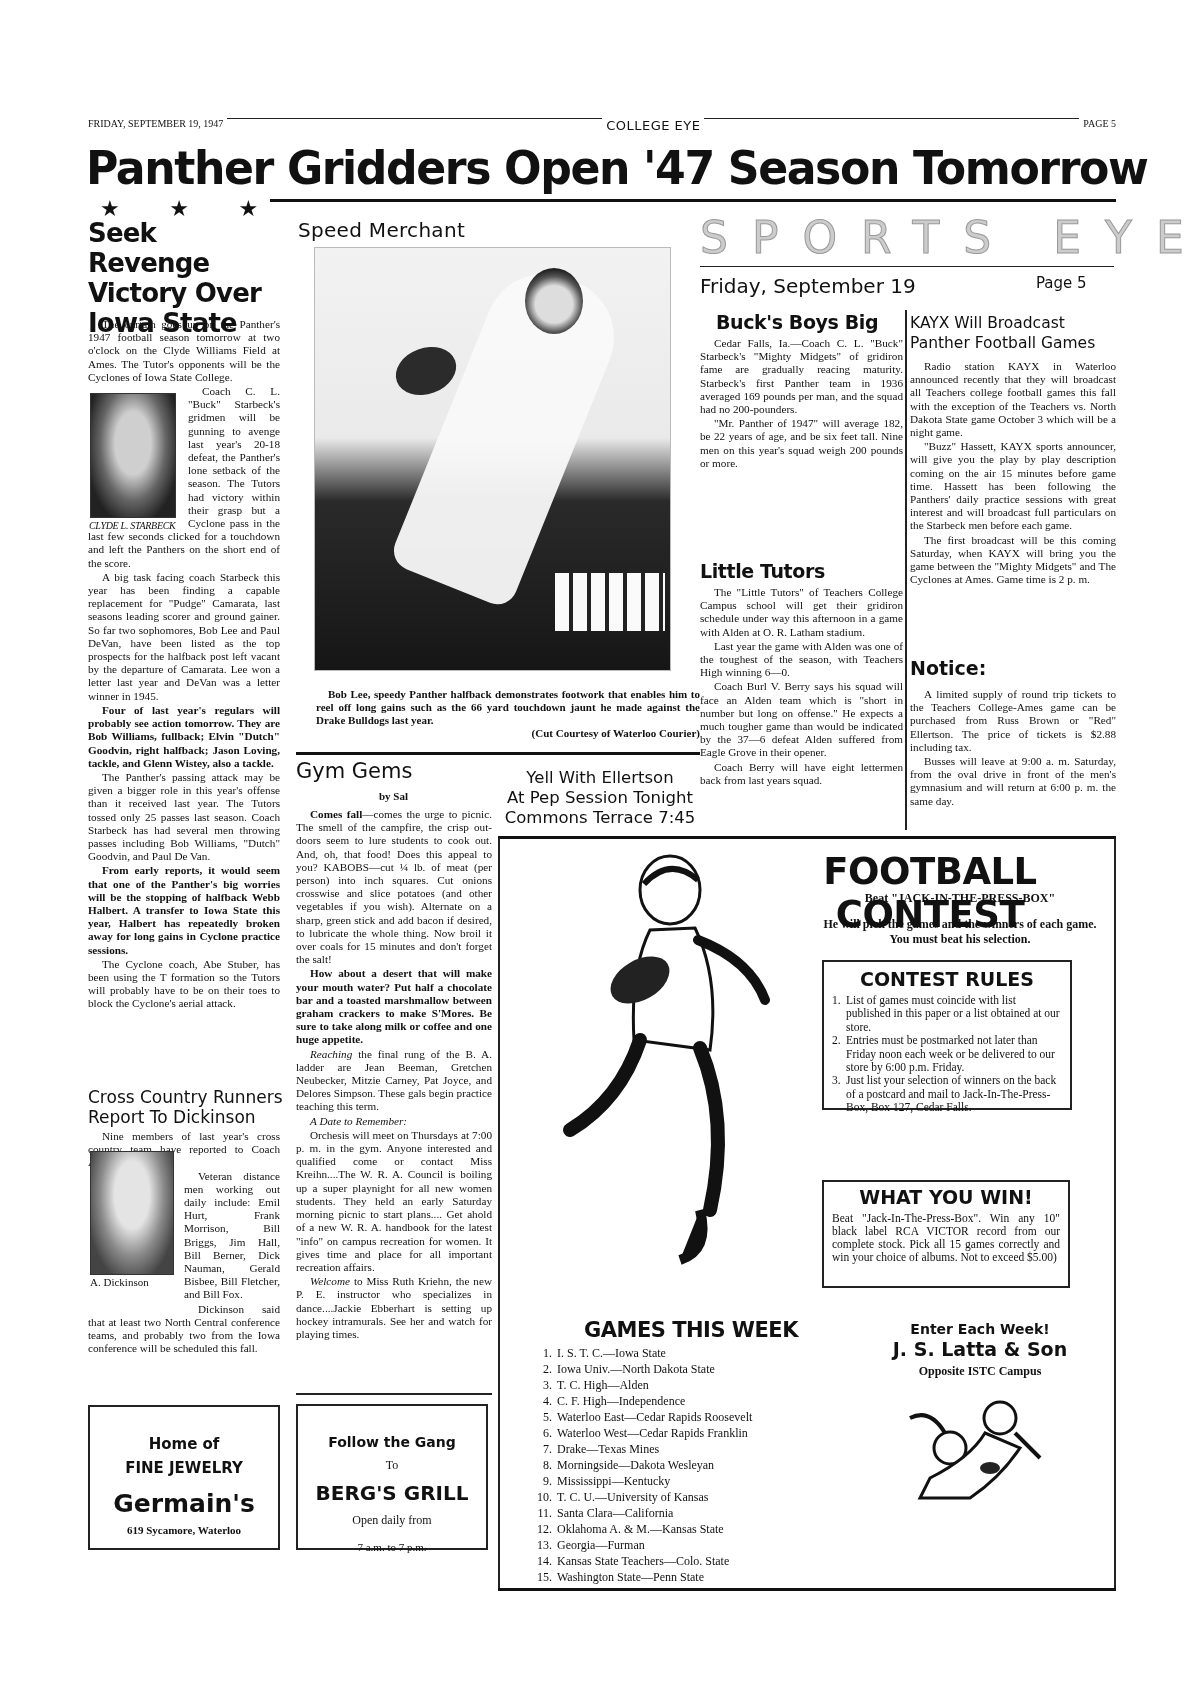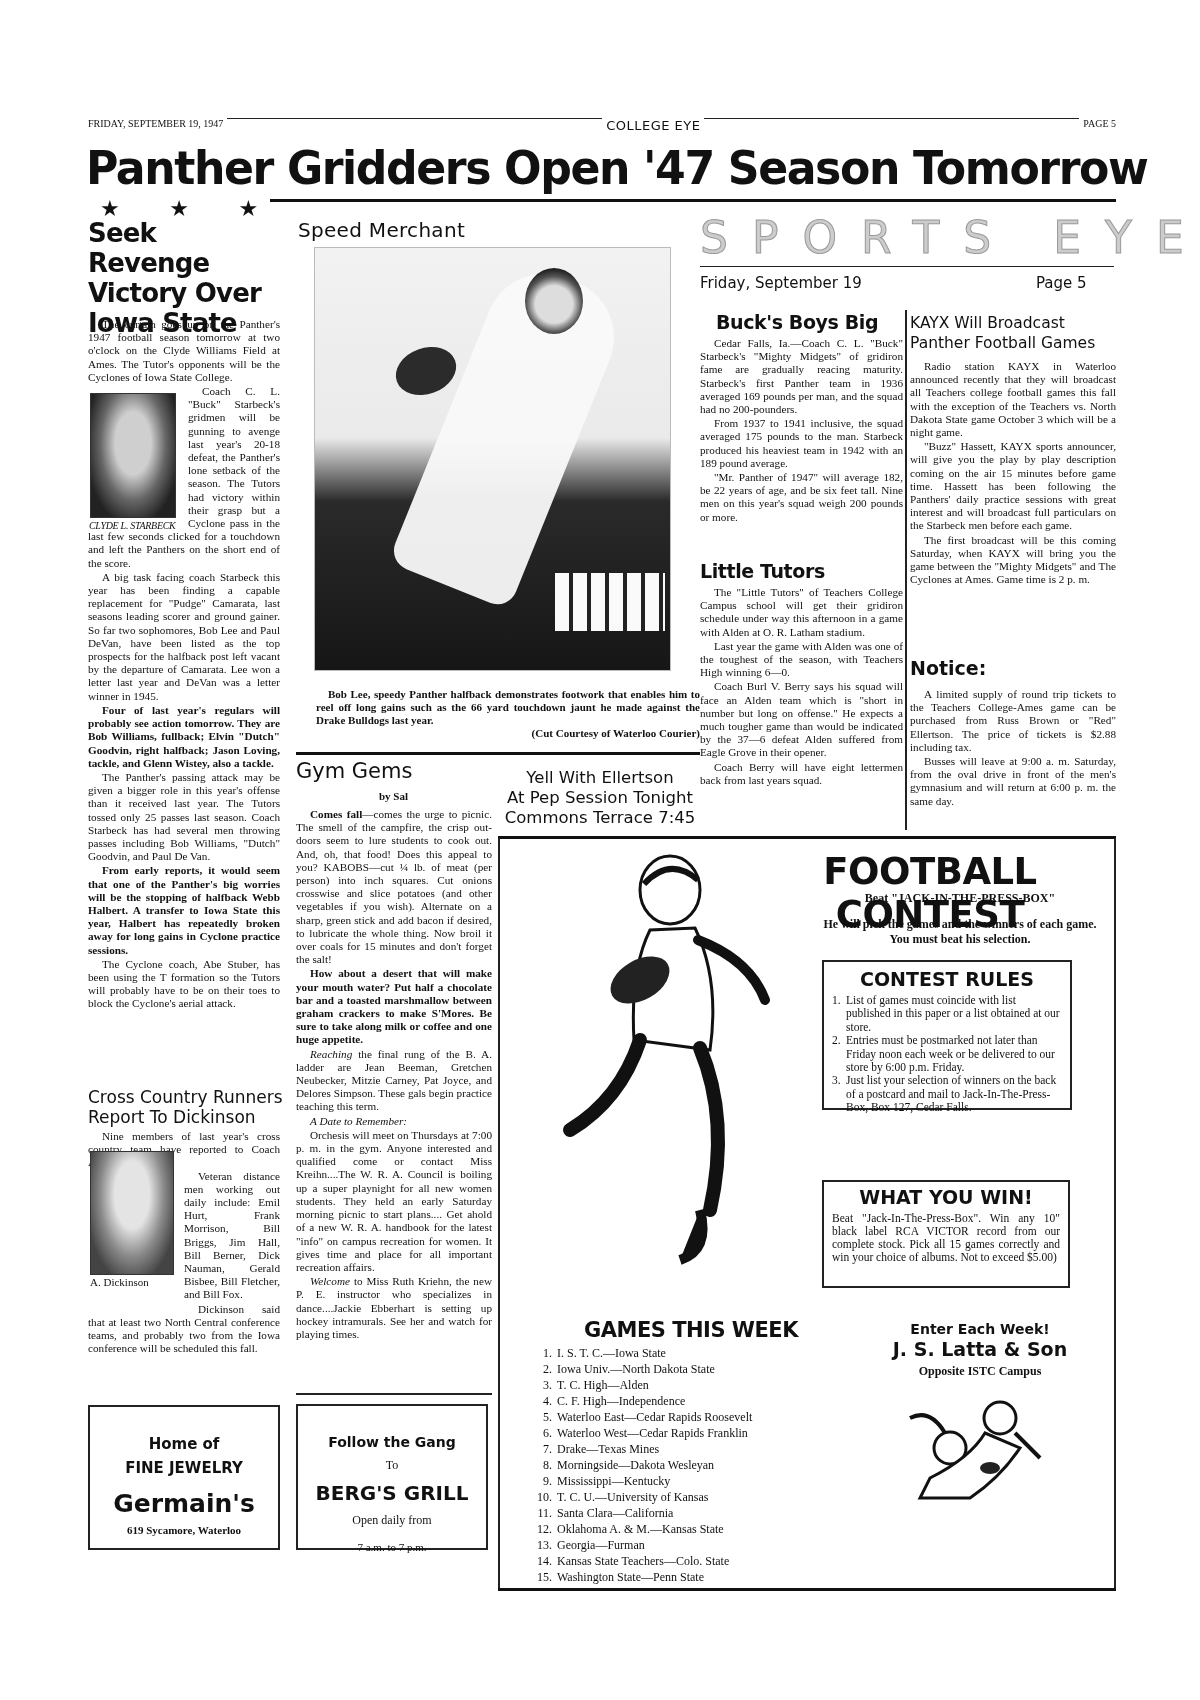--- a/index.html
+++ b/index.html
@@ -45,21 +45,21 @@
   .gym-head { left: 296px; top: 759px; font-family: "DejaVu Sans", sans-serif; font-size: 21px; }
   .gym-by { left: 296px; top: 790px; width: 195px; text-align: center; font-size: 11px; font-weight: bold; }
   .gym-text { left: 296px; top: 808px; width: 196px; }
   .gym-rule { left: 296px; top: 1393px; width: 196px; border-top: 2px solid #222; }
 
   .yell { left: 500px; top: 768px; width: 200px; text-align: center; font-family: "DejaVu Sans", sans-serif; font-size: 16.5px; line-height: 20px; }
 
   
   .sports-eye { left: 700px; top: 212px; width: 414px; font-family: "DejaVu Sans", sans-serif; font-size: 44px; letter-spacing: 24px; color: #ccc; white-space: nowrap; -webkit-text-stroke: 1px #999; height: 52px; line-height: 52px; }
   .se-rule { left: 700px; top: 266px; width: 414px; border-top: 1.5px solid #222; }
-  .se-date { left: 700px; top: 274px; font-family: "DejaVu Sans", sans-serif; font-size: 15px; }
+  .se-date { left: 700px; top: 274px; font-family: "DejaVu Sans", sans-serif; font-size: 20px; }
   .se-page { left: 1036px; top: 274px; font-family: "DejaVu Sans", sans-serif; font-size: 15px; }
 
   .bucks-head { left: 700px; top: 311px; font-family: "DejaVu Sans", sans-serif; font-weight: bold; font-size: 19px; letter-spacing: -0.4px; margin-left: 16px; }
   .bucks-text { left: 700px; top: 337px; width: 203px; }
   .tutors-head { left: 700px; top: 560px; font-family: "DejaVu Sans", sans-serif; font-weight: bold; font-size: 19px; letter-spacing: -0.4px; }
   .tutors-text { left: 700px; top: 586px; width: 203px; }
 
   .kayx-head { left: 910px; top: 313px; width: 206px; font-family: "DejaVu Sans", sans-serif; font-size: 15.5px; line-height: 20px; }
   .kayx-text { left: 910px; top: 360px; width: 206px; }
   .notice-head { left: 910px; top: 657px; font-family: "DejaVu Sans", sans-serif; font-weight: bold; font-size: 19px; }
@@ -183,21 +183,20 @@
 </div>
 
 <div class="abs sports-eye">SPORTS EYE</div>
 <div class="abs se-rule"></div>
 <div class="abs se-date">Friday, September 19</div>
 <div class="abs se-page">Page 5</div>
 
 <div class="abs bucks-head">Buck's Boys Big</div>
 <div class="abs bucks-text body-text">
   <p>Cedar Falls, Ia.—Coach C. L. "Buck" Starbeck's "Mighty Midgets" of gridiron fame are gradually reacing maturity. Starbeck's first Panther team in 1936 averaged 169 pounds per man, and the squad had no 200-pounders.</p>
-  <p>From 1937 to 1941 inclusive, the squad averaged 175 pounds to the man. Starbeck produced his heaviest team in 1942 with an 189 pound average.</p>
   <p>"Mr. Panther of 1947" will average 182, be 22 years of age, and be six feet tall. Nine men on this year's squad weigh 200 pounds or more.</p>
 </div>
 
 <div class="abs tutors-head">Little Tutors</div>
 <div class="abs tutors-text body-text">
   <p>The "Little Tutors" of Teachers College Campus school will get their gridiron schedule under way this afternoon in a game with Alden at O. R. Latham stadium.</p>
   <p>Last year the game with Alden was one of the toughest of the season, with Teachers High winning 6—0.</p>
   <p>Coach Burl V. Berry says his squad will face an Alden team which is "short in number but long on offense." He expects a much tougher game than would be indicated by the 37—6 defeat Alden suffered from Eagle Grove in their opener.</p>
   <p>Coach Berry will have eight lettermen back from last years squad.</p>
 </div>

